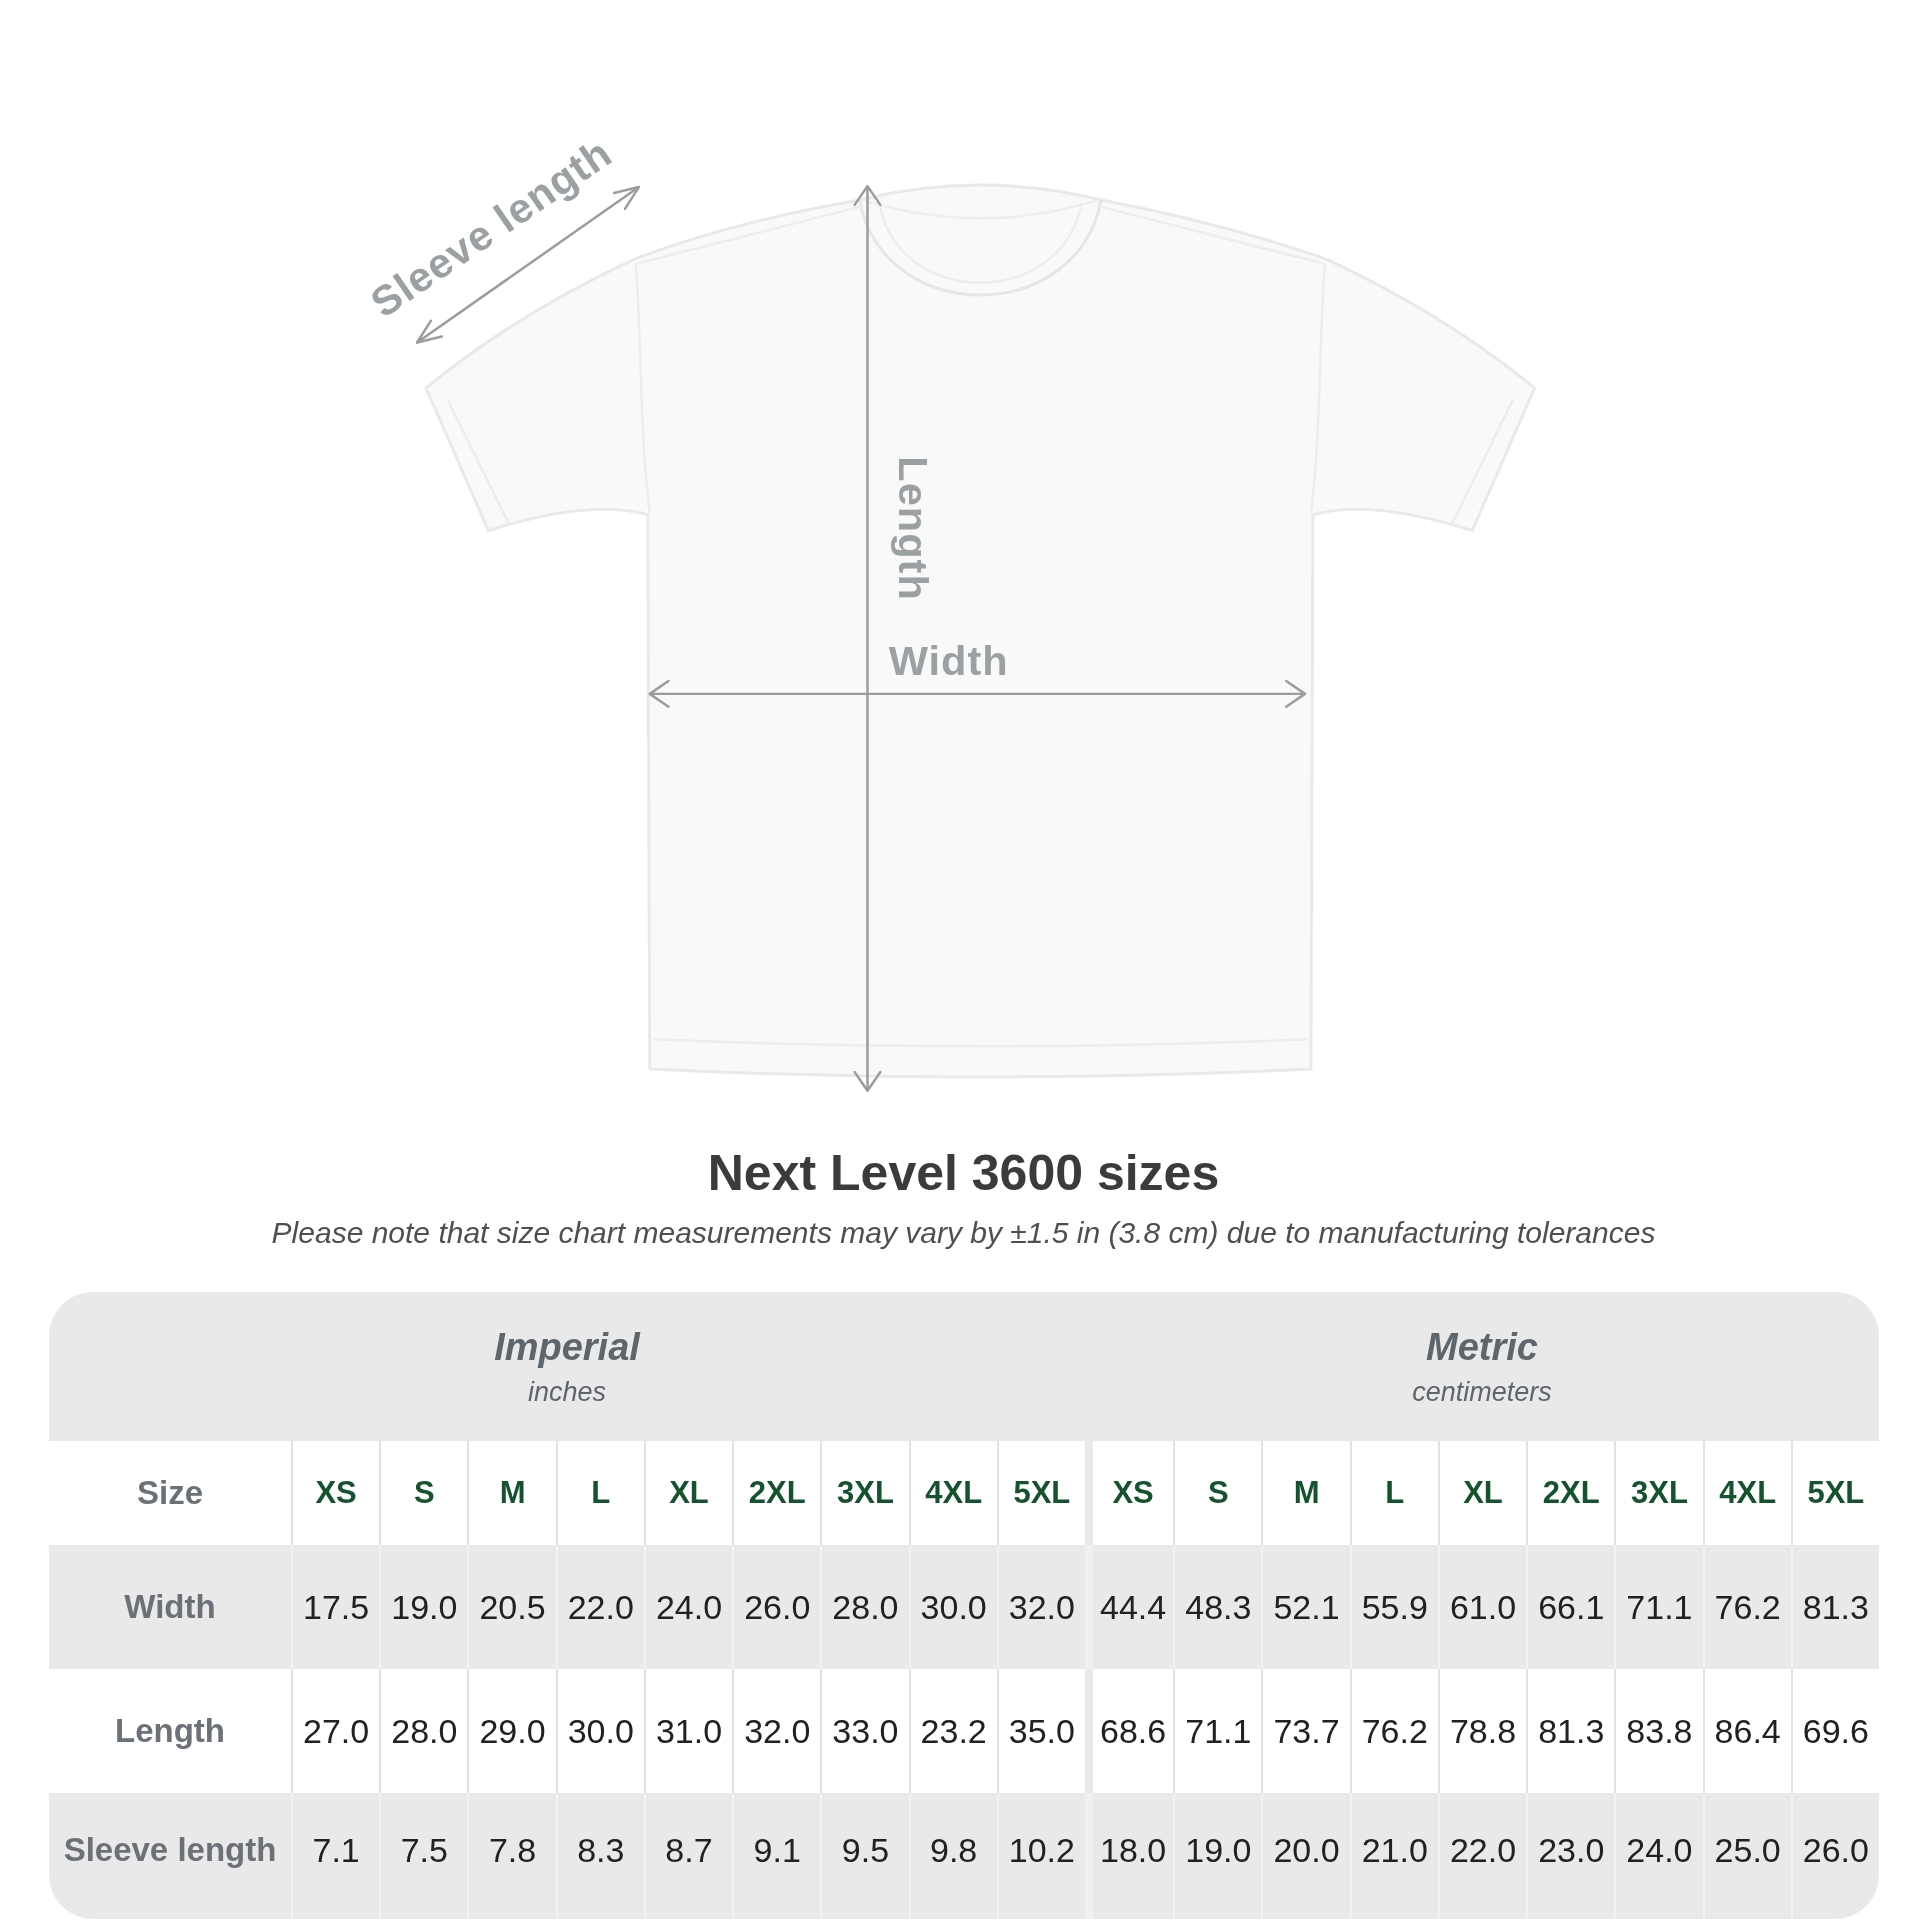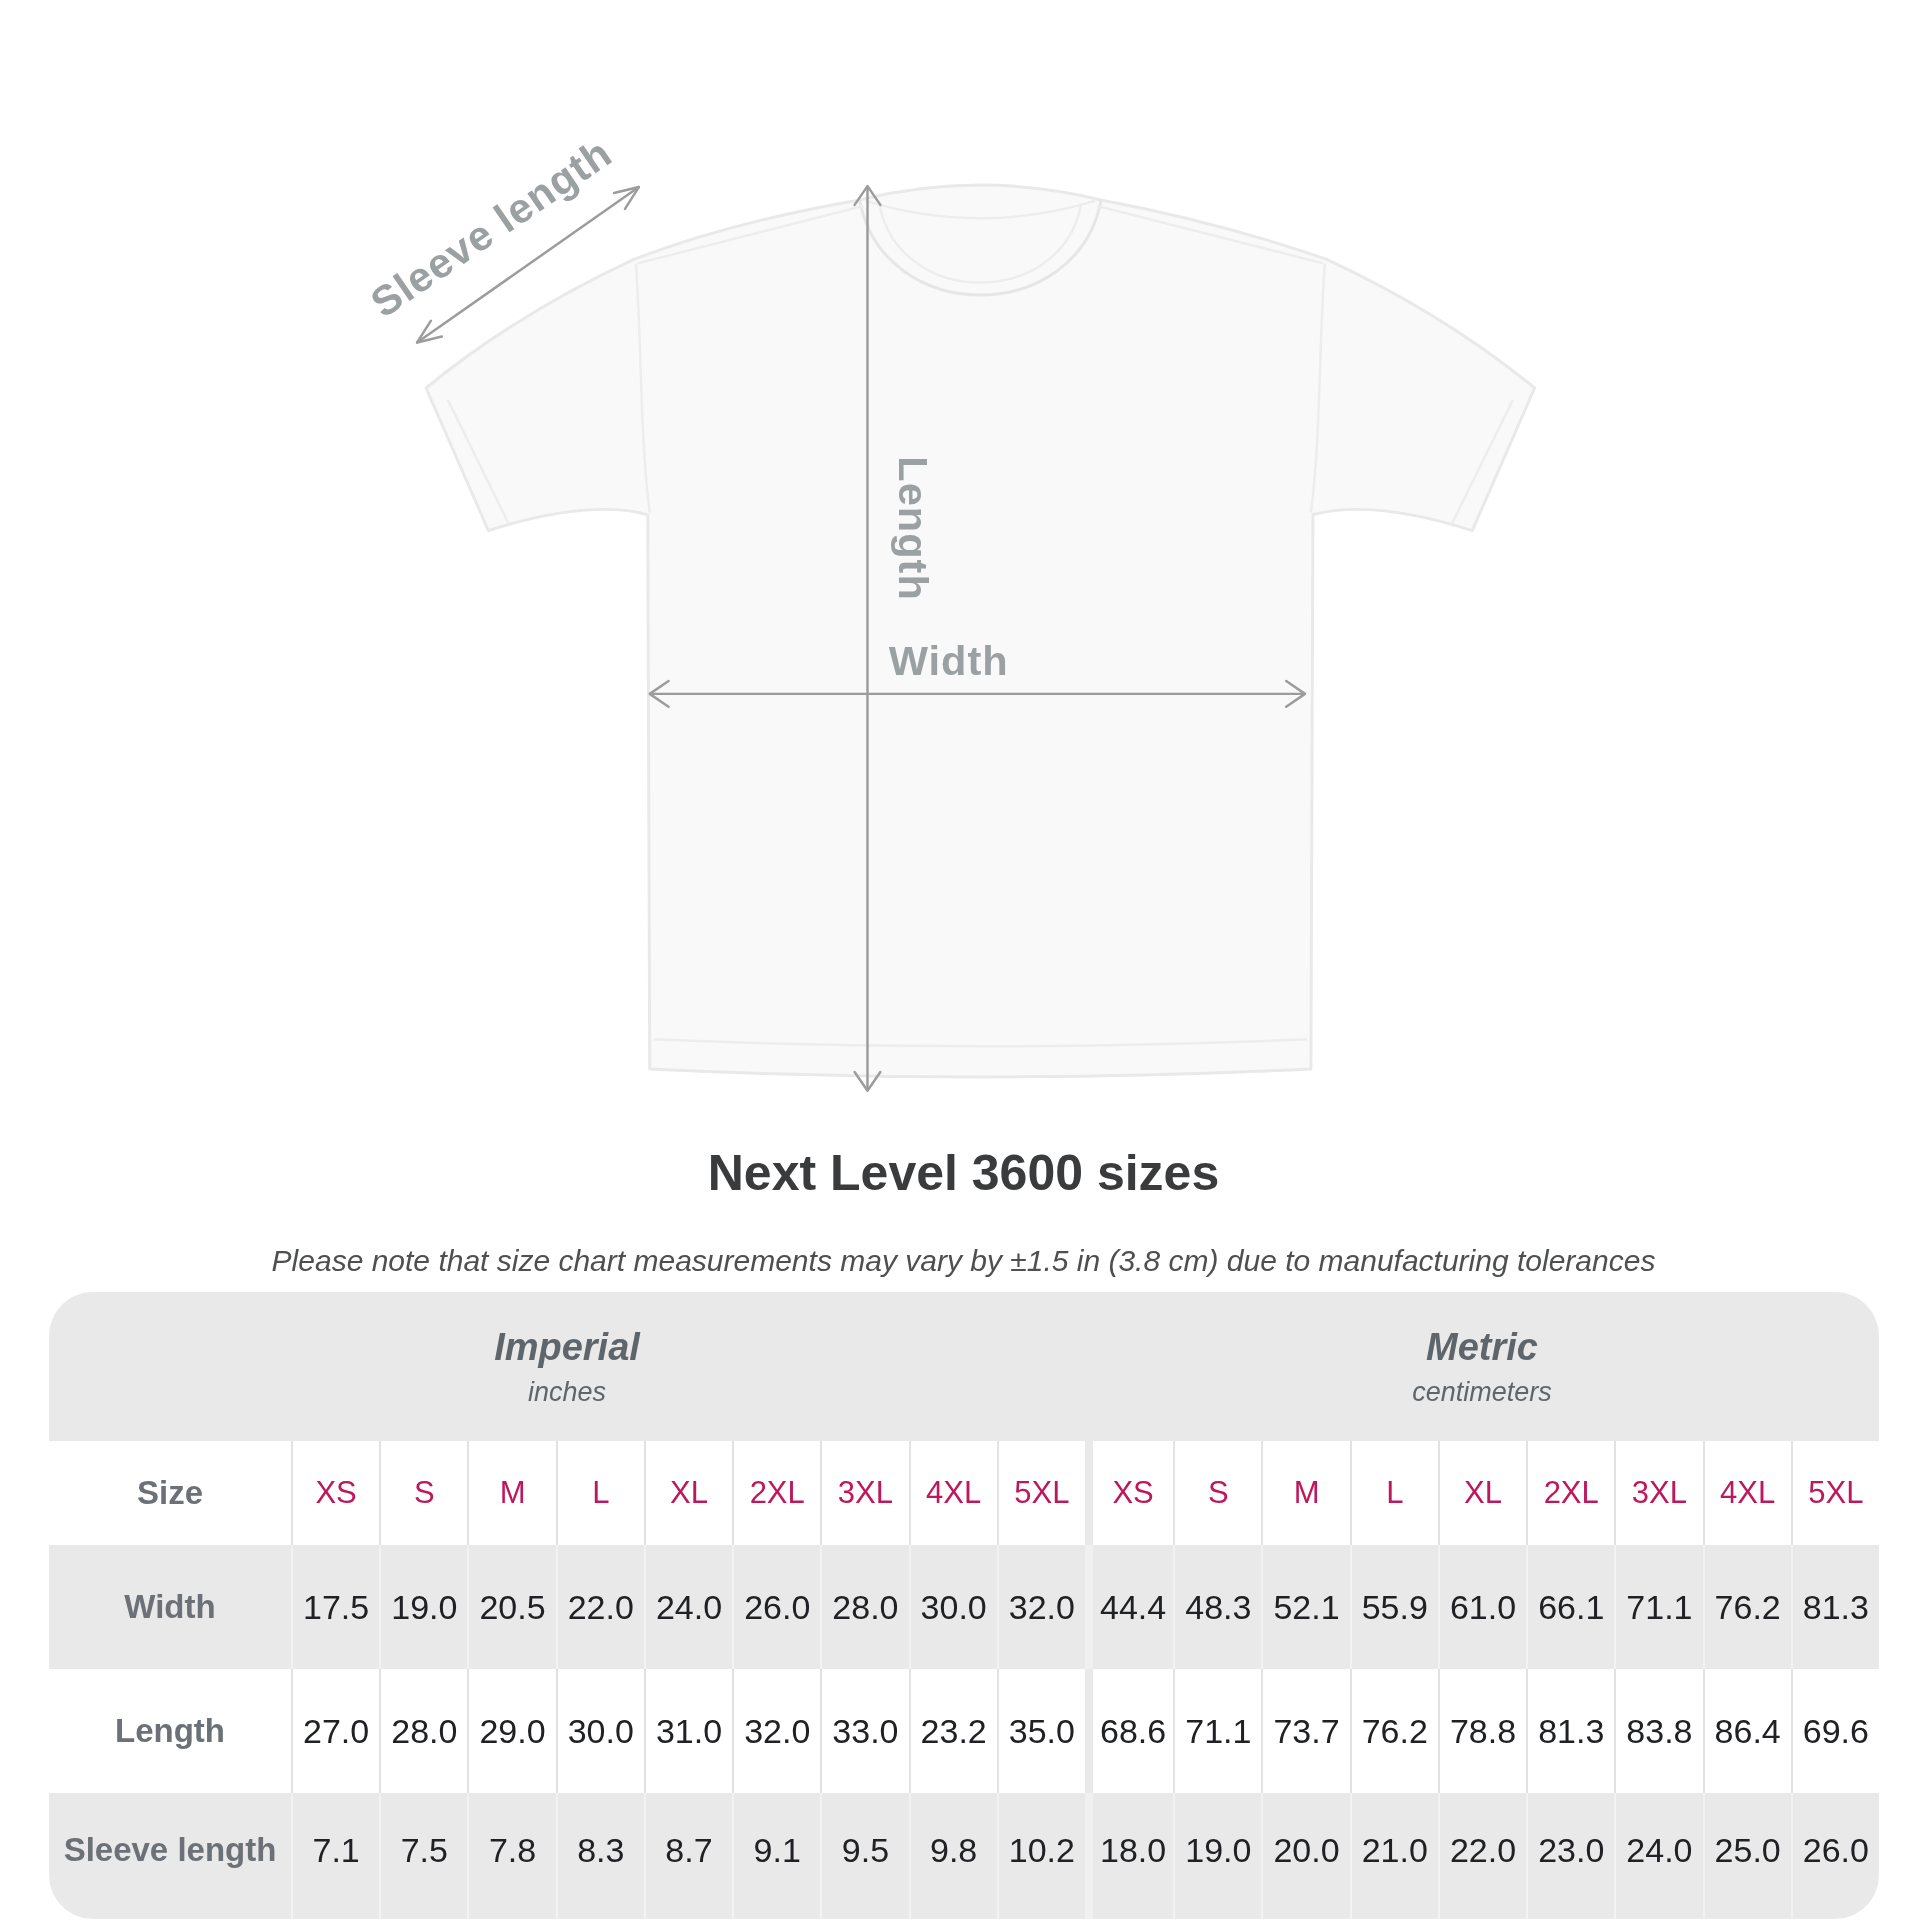--- a/index.html
+++ b/index.html
@@ -10,21 +10,21 @@
   }
   
   .shirt-svg { position:absolute; left:0; top:0; }
   .dlabel { font-family:"Liberation Sans",sans-serif; font-weight:bold; font-size:42px; fill:#9ba0a3; letter-spacing:1px; }
   
   .page-title {
     position:absolute; left:0; top:1144px; width:100%;
     text-align:center; font-size:50px; font-weight:bold; color:#3a3b3c;
   }
   .page-subtitle {
-    position:absolute; left:0; top:1244px; width:100%;
+    position:absolute; left:0; top:1216px; width:100%;
     text-align:center; font-size:30px; font-style:italic; color:#4e4f50;
   }
   
   .size-table {
     position:absolute; left:49px; top:1292px; width:1830px; height:627px;
     background:#e9e9e9; border-radius:44px; overflow:hidden;
     display:grid;
     grid-template-columns:242px repeat(18, 1fr);
     grid-template-rows:149px 104px 124px 124px 128px;
   }
@@ -33,21 +33,21 @@
   .group-metric  { grid-column:11 / 20; }
   .g-label { font-size:38px; font-weight:bold; font-style:italic; color:#5f666b; }
   .g-sub   { font-size:27px; font-style:italic; color:#5f666b;text-align:center; }
   .c { display:flex; align-items:center; justify-content:center; border-left:2px solid transparent; }
   .w { background:#ffffff; border-left-color:#e2e2e2; }   
   .g { border-left-color:#f2f2f2; }                       
   .nb { border-left:none; }                               
   .mg { border-left-width:8px; }                          
   .w.mg { border-left-color:#e9e9e9; }
   .g.mg { border-left-color:#f0f0f0; }
-  .hdr { font-weight:normal; color:#be185d; font-size:31px; }
+  .hdr { font-weight:bold; color:#14532d; font-size:31px; }
   .lbl { font-weight:bold; color:#6b7177; font-size:33px; }
   .val { color:#202124; font-size:34px; }
   .pb  { padding-bottom:14px; }                           
 </style>
 </head>
 <body>
 
 <svg class="shirt-svg" width="1927" height="1168" viewBox="0 0 1946 1180">
 
   <g>

